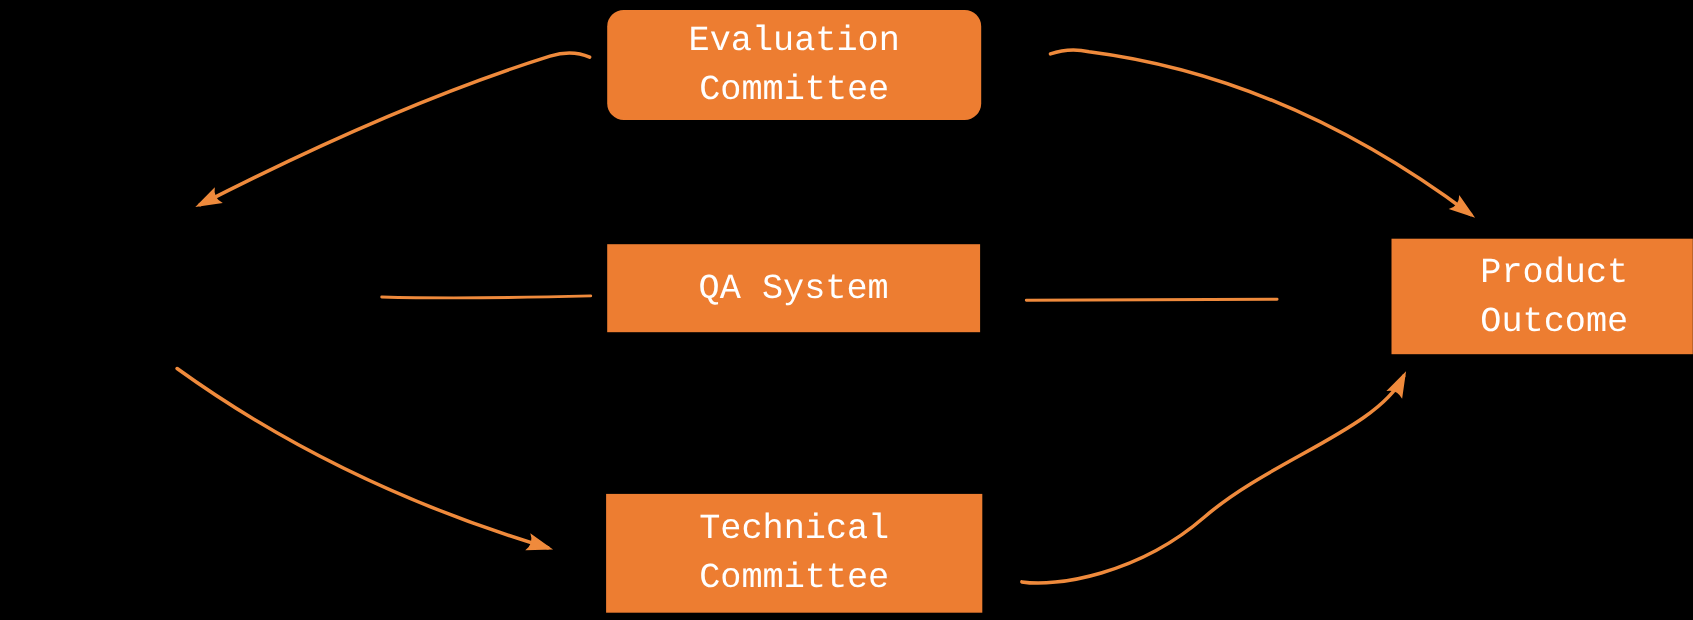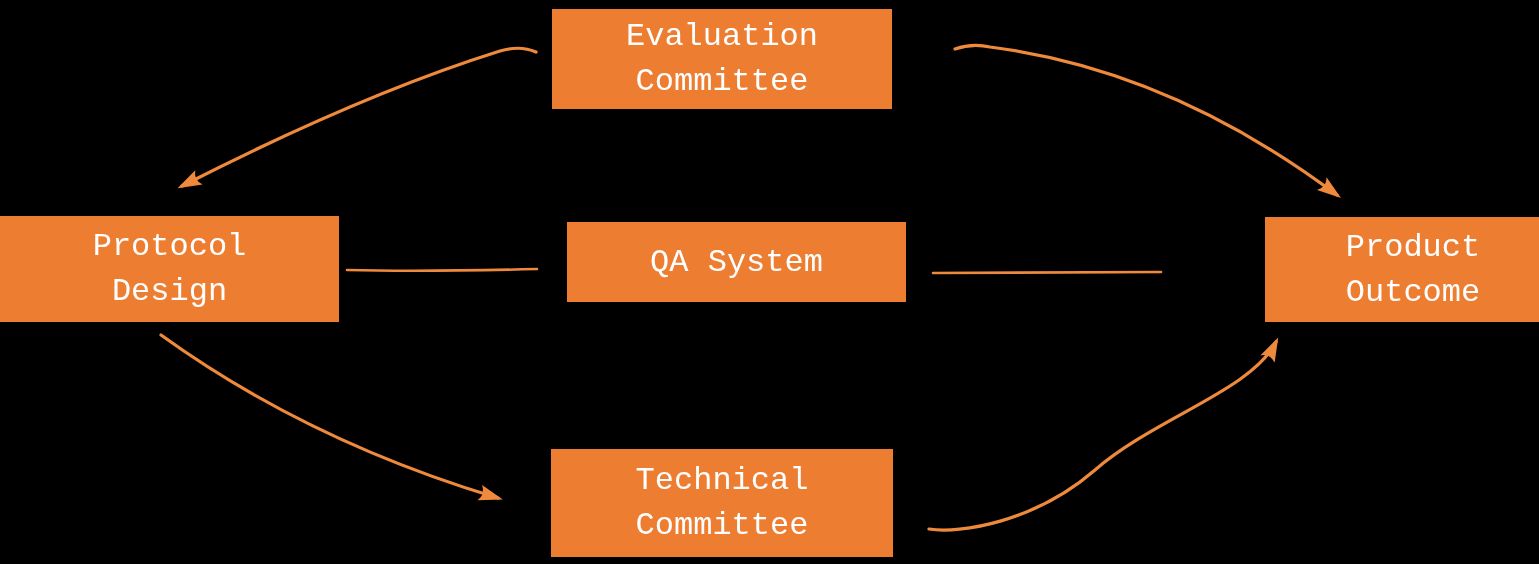--- a/index.html
+++ b/index.html
@@ -37,23 +37,23 @@
     align-items: center;
     justify-content: center;
     text-align: center;
   }
   .node-label {
     font-size: 32px;
     line-height: 45px;
     white-space: pre-line;
     letter-spacing: 0px;
   }
-  .node-evaluation { left: 552px; top: 9px;   width: 340px; height: 100px; }
+  .node-evaluation { left: 552px; top: 9px;   width: 340px; height: 100px; border-radius: 15px; }
   .node-protocol   { left: 0px;   top: 216px; width: 339px; height: 106px; }
-  .node-qa         { left: 552px; top: 222px; width: 339px; height: 80px; margin-left: 15px;  }
+  .node-qa         { left: 552px; top: 222px; width: 339px; height: 80px;  }
   .node-product    { left: 1265px;top: 217px; width: 296px; height: 105px; }
   .node-technical  { left: 551px; top: 449px; width: 342px; height: 108px;  }
 </style>
 </head>
 <body>
 
 <div class="canvas">
 
   <svg class="connectors" viewBox="0 0 1539 564" xmlns="http://www.w3.org/2000/svg">
     <defs>
@@ -73,24 +73,20 @@
     <path class="edge curve" marker-end="url(#arrow)" d="M 161 335 Q 308 441 498 498"></path>
 
     <path class="edge curve" marker-end="url(#arrow)" d="M 929 529 C 960 534 1035 522 1095 470 S 1252 390 1276 342"></path>
   </svg>
 
   <div class="node node-evaluation">
     <span class="node-label">Evaluation
 Committee</span>
   </div>
 
-  <div class="node node-protocol">
-    <span class="node-label">Protocol
-Design</span>
-  </div>
 
   <div class="node node-qa">
     <span class="node-label">QA System</span>
   </div>
 
   <div class="node node-product">
     <span class="node-label">Product
 Outcome</span>
   </div>
 

